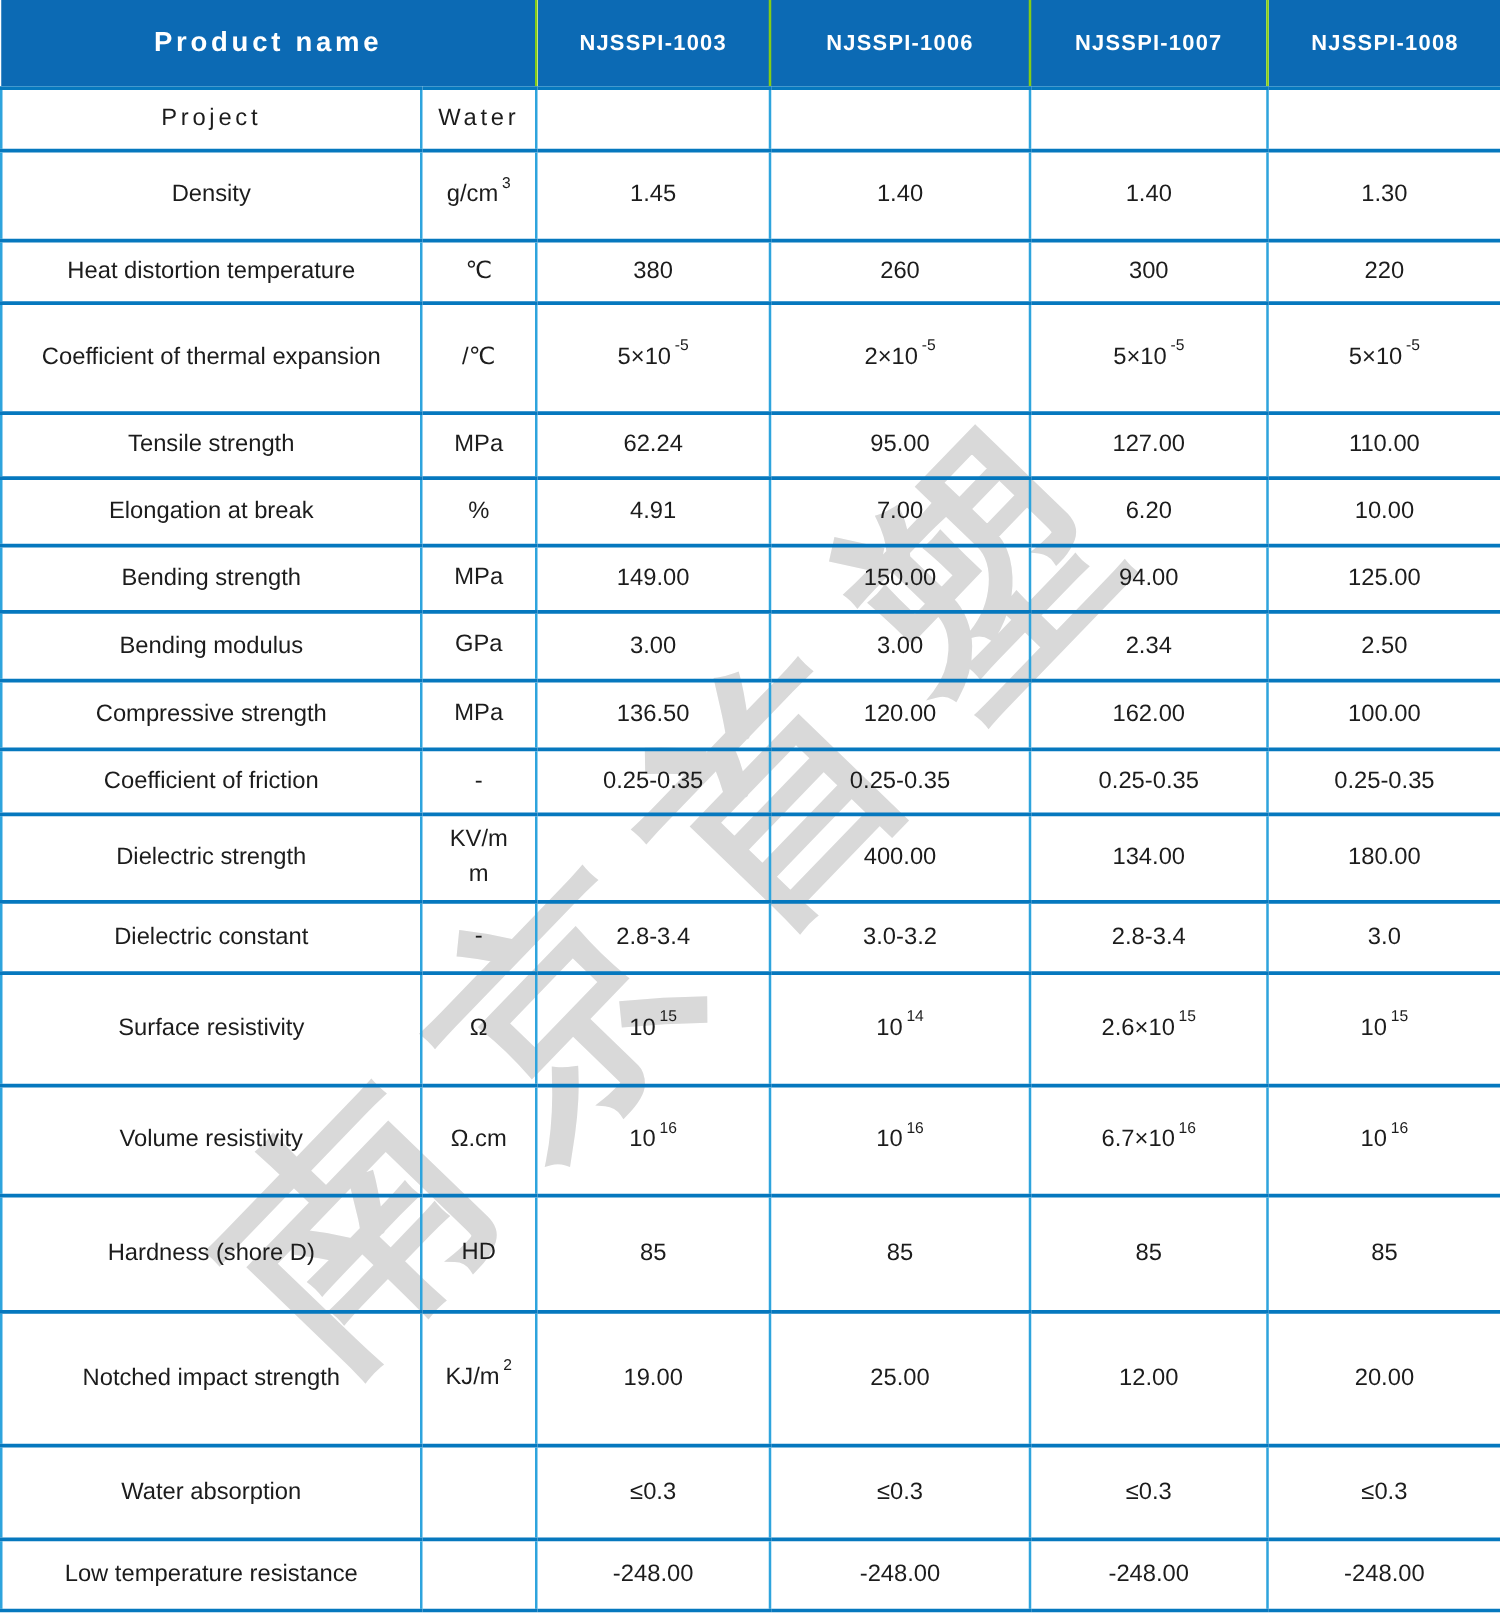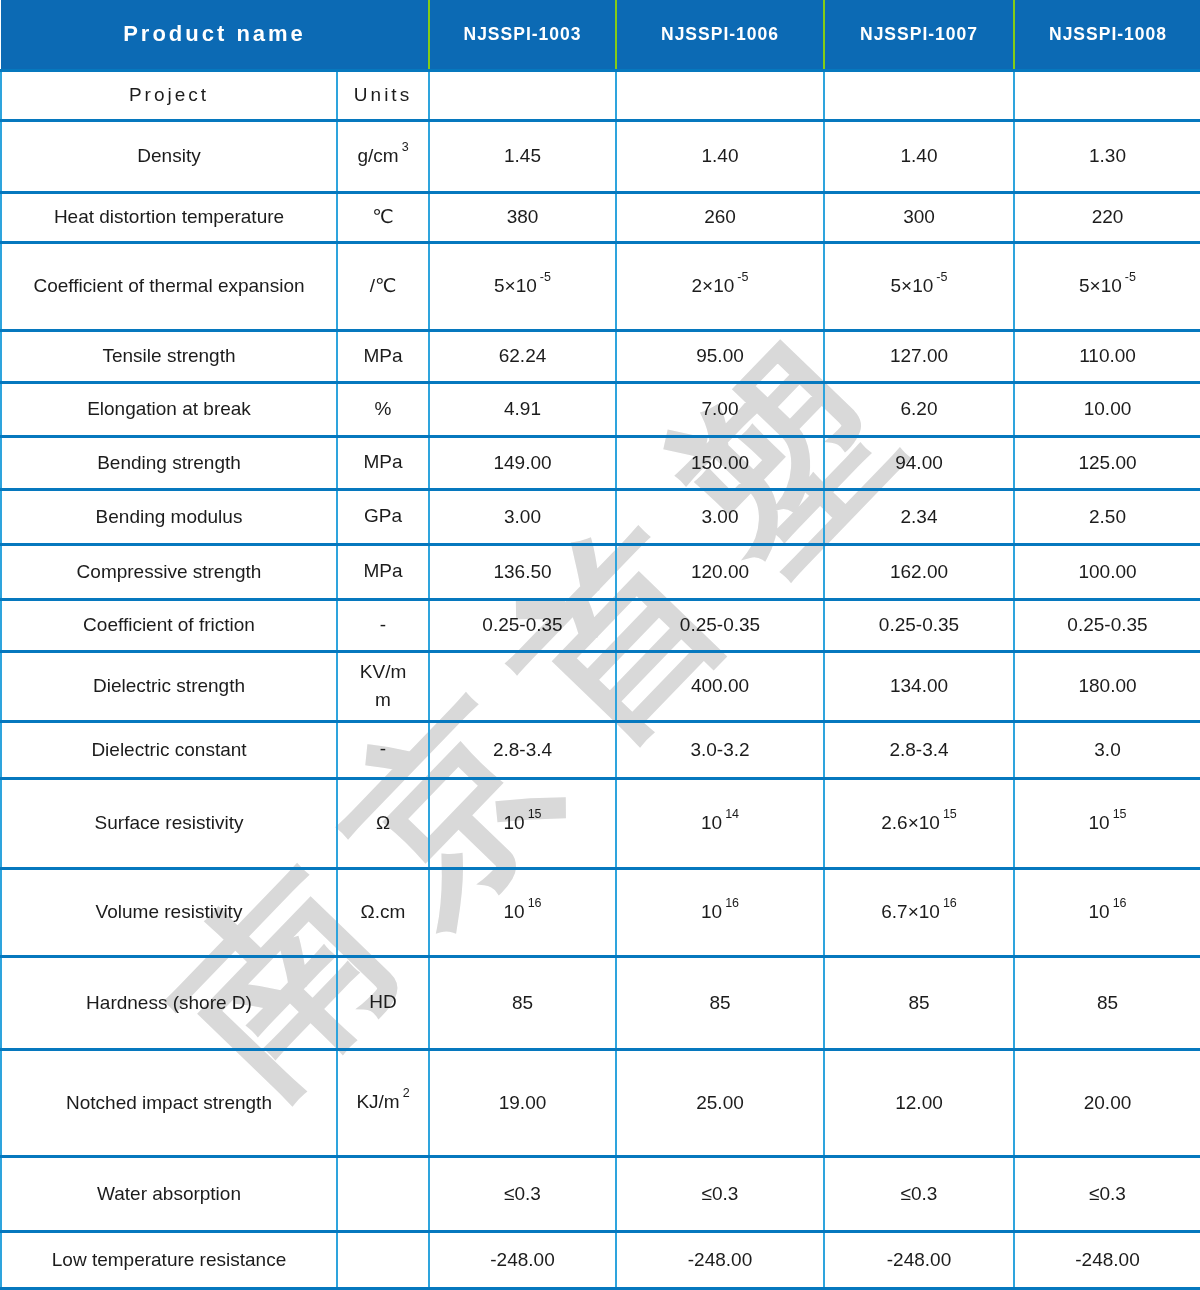--- a/index.html
+++ b/index.html
@@ -98,21 +98,21 @@
     <thead>
       <tr class="head-row" style="height:70px">
         <th colspan="2" class="head-merged">Product name</th>
         <th>NJSSPI-1003</th>
         <th>NJSSPI-1006</th>
         <th>NJSSPI-1007</th>
         <th>NJSSPI-1008</th>
       </tr>
       <tr class="sub-row" style="height:50px">
         <td>Project</td>
-        <td>Units</td>
+        <td>Water</td>
         <td></td>
         <td></td>
         <td></td>
         <td></td>
       </tr>
     </thead>
     <tbody id="spec-body">
         <tr style="height: 72px;">
           <td class="label-cell">Density</td>
           <td class="unit-cell">g/cm<span class="sup">3</span></td>

